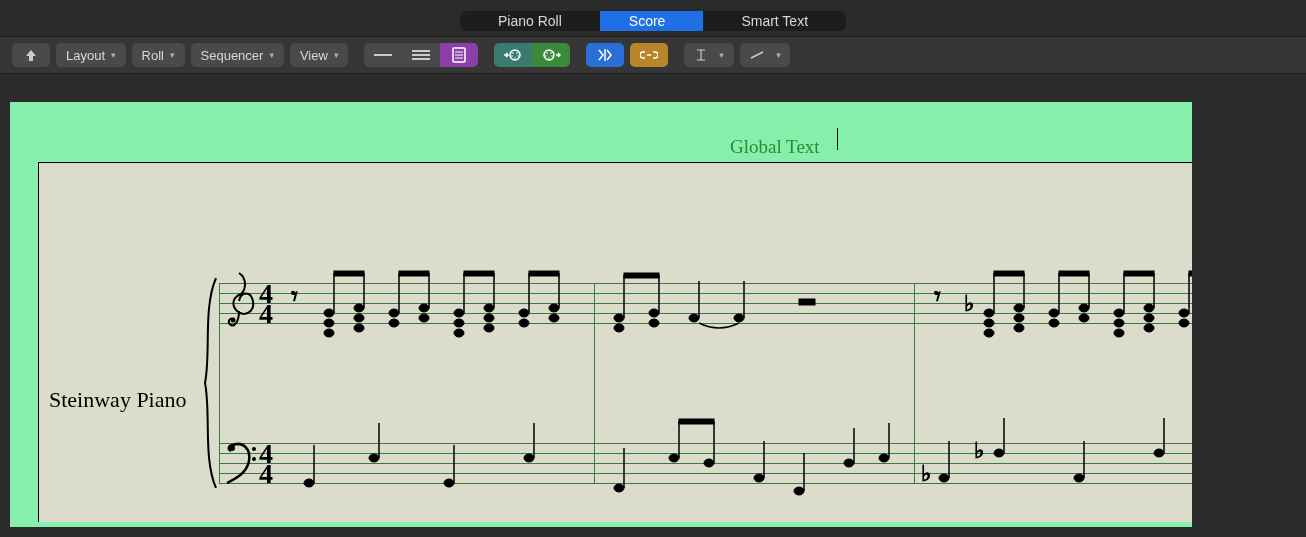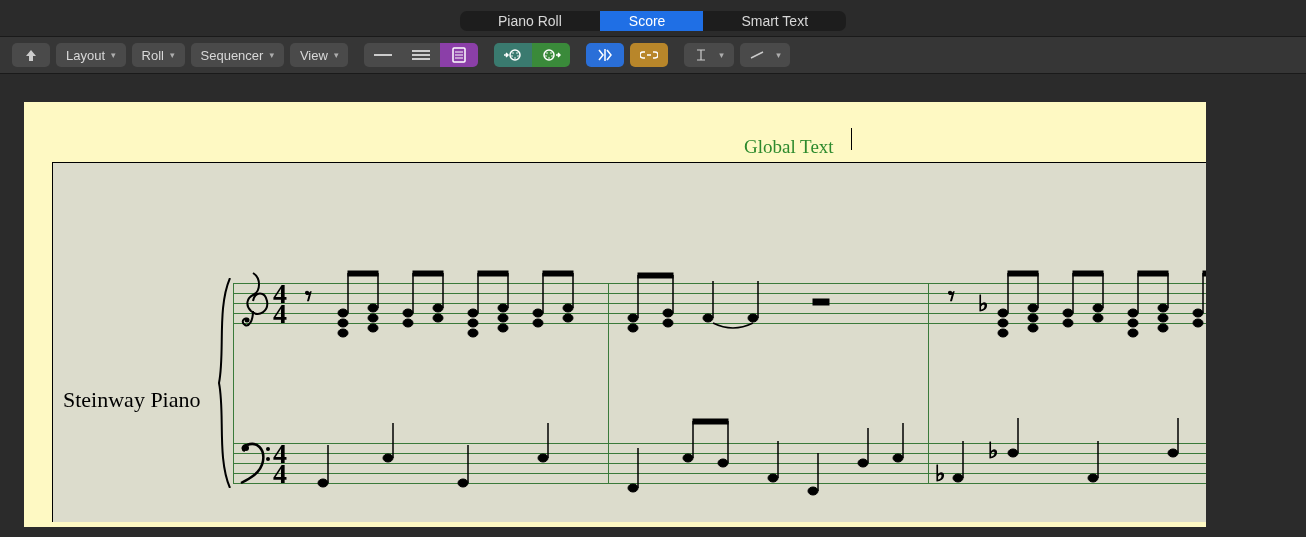--- a/index.html
+++ b/index.html
@@ -69,25 +69,25 @@
   .tgroup .tbtn:last-child { border-radius: 0 5px 5px 0; }
   .tbtn.iconbtn { padding: 0; width: 38px; }
   .tbtn.purple { background: #8b3fa8; }
   .tbtn.teal { background: #3a7a6f; }
   .tbtn.green { background: #3a8a3a; }
   .tbtn.blue { background: #2a6fd8; }
   .tbtn.gold { background: #b8862a; }
   .spacer-sm { width: 4px; }
   .content {
     position: absolute;
-    left: 24px;
+    left: 10px;
     top: 102px;
     width: 1182px;
     height: 425px;
-    background: #fef9c3;
+    background: #86efac;
     overflow: hidden;
   }
   .page {
     position: absolute;
     left: 28px;
     top: 60px;
     width: 1210px;
     height: 360px;
     background: #dcdccc;
     border: 1px solid #000;

